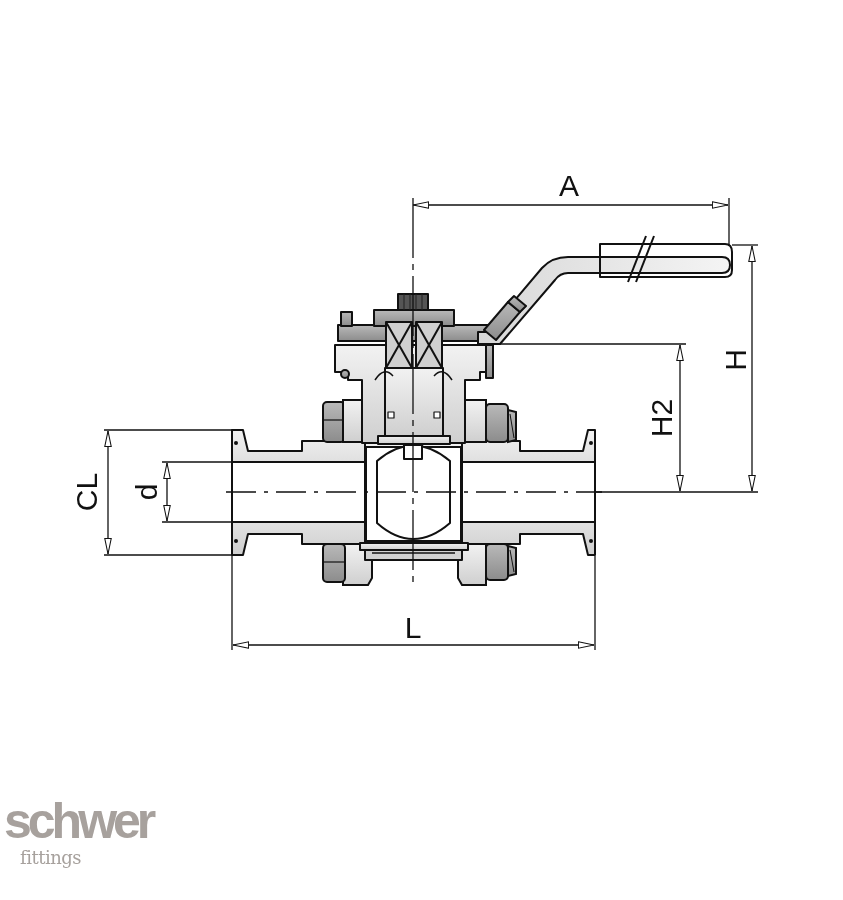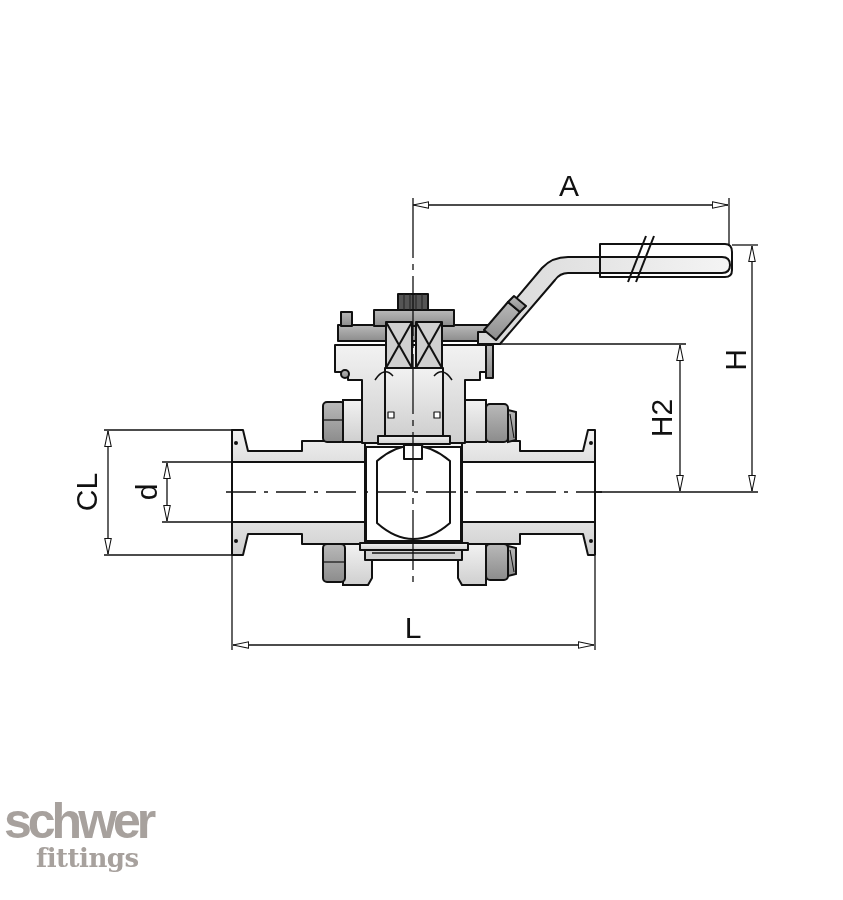--- a/index.html
+++ b/index.html
@@ -1,21 +1,21 @@
 <!DOCTYPE html>
 <html><head>
 <meta charset="utf-8">
 <style>
   html, body { margin: 0; padding: 0; background: #ffffff; }
   body { width: 843px; height: 900px; position: relative; overflow: hidden; font-family: "Liberation Sans", sans-serif; }
   #drawing { position: absolute; left: 0; top: 0; width: 843px; height: 900px; }
   .dim-label { font-family: "Liberation Sans", sans-serif; font-size: 30px; fill: #111; }
   .logo { position: absolute; left: 4px; top: 798px; color: #a7a19d; }
   .logo-main { font-family: "Liberation Sans", sans-serif; font-size: 50px; font-weight: bold; letter-spacing: -4px; line-height: 46px; display: block; }
-  .logo-sub { font-family: "DejaVu Serif", serif; font-size: 26px; font-weight: bold; display: block; margin-left: 32px; line-height: 28px; letter-spacing: -0.5px; }
+  .logo-sub { font-family: "DejaVu Serif", serif; font-size: 18px; font-weight: normal; display: block; margin-left: 16px; line-height: 28px; letter-spacing: -0.5px; }
 </style>
 </head>
 <body>
 
 <svg id="drawing" viewBox="0 0 843 900" xmlns="http://www.w3.org/2000/svg">
   <defs>
     <linearGradient id="gBody" x1="0" y1="0" x2="0" y2="1">
       <stop offset="0" stop-color="#f2f2f2"></stop>
       <stop offset="1" stop-color="#cfcfcf"></stop>
     </linearGradient>

